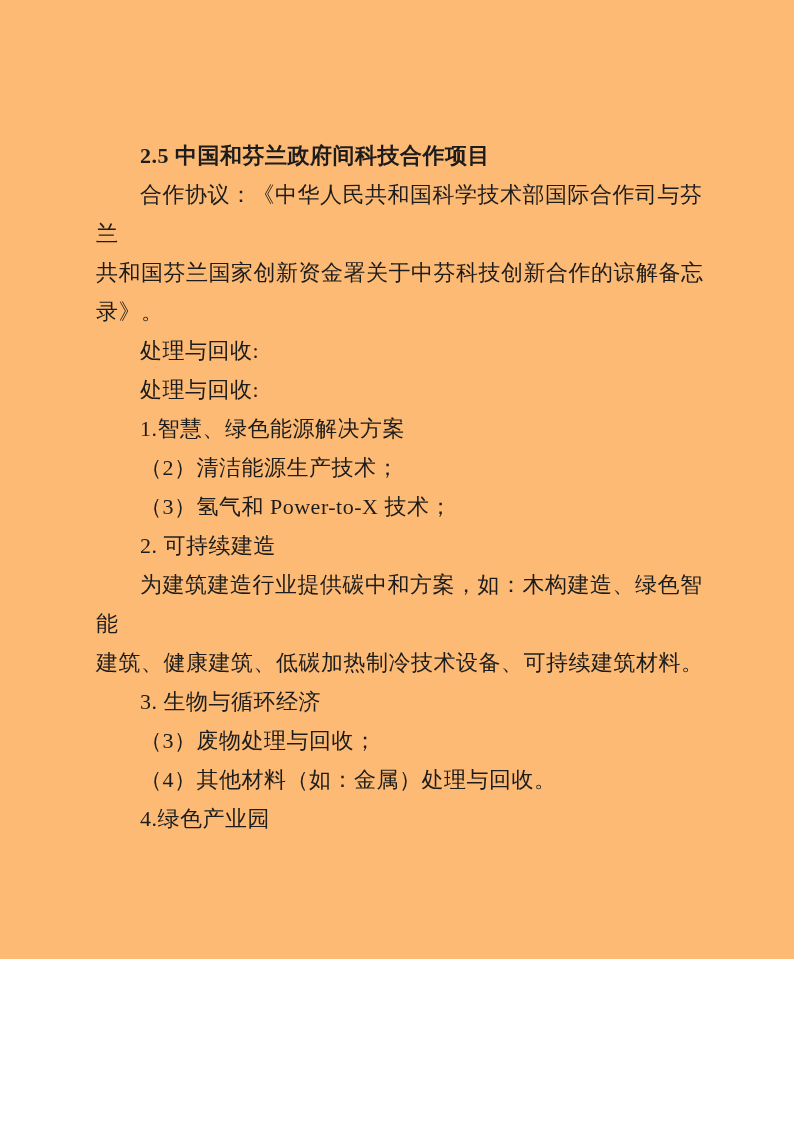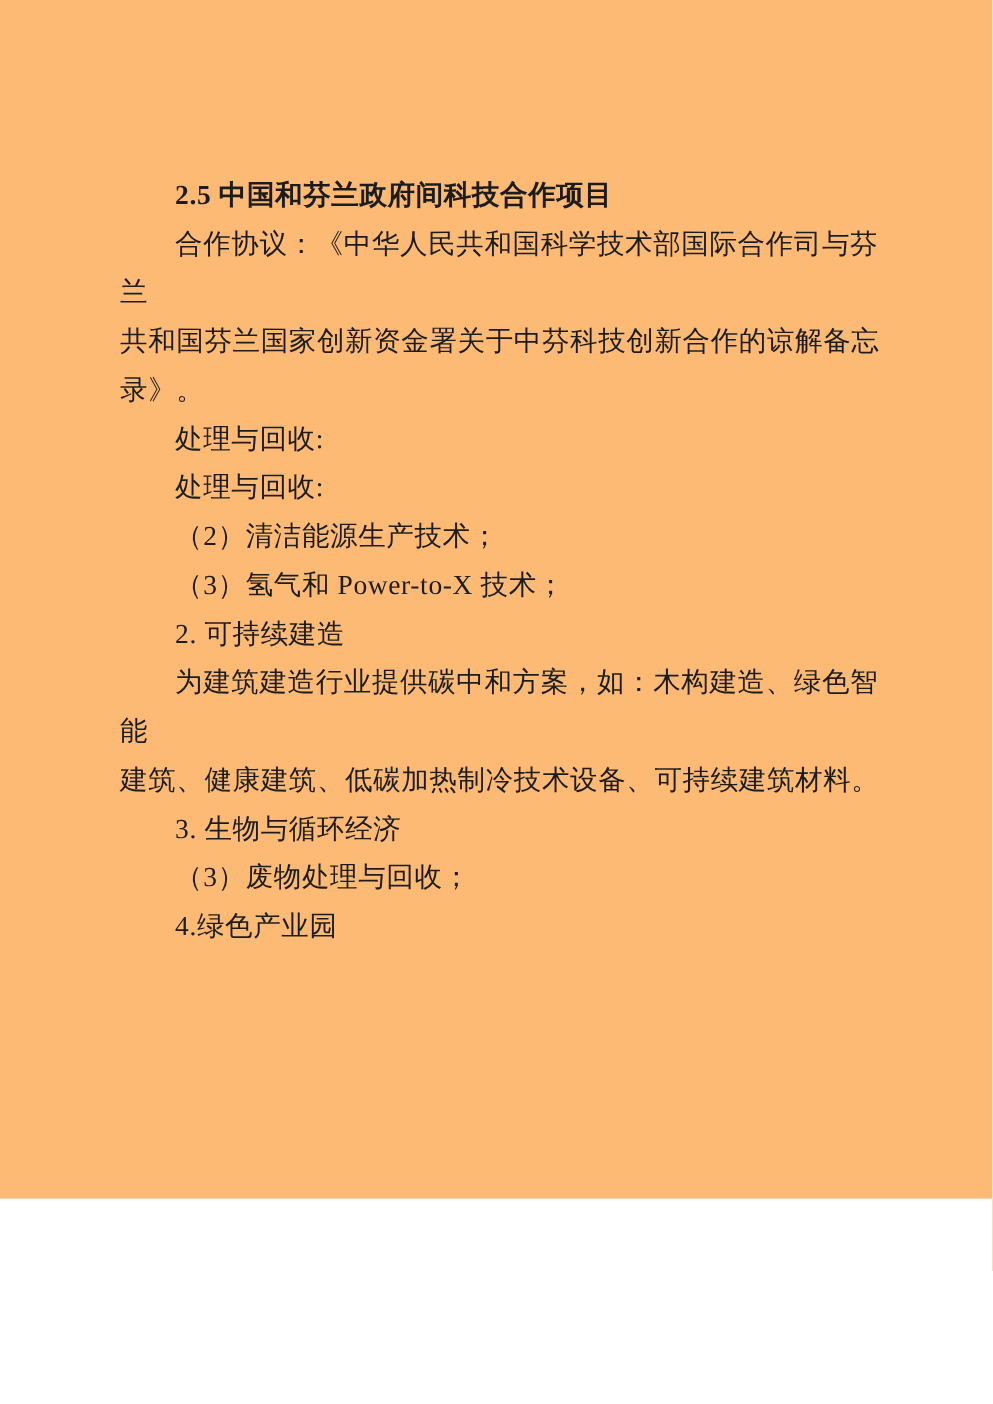--- a/index.html
+++ b/index.html
@@ -49,23 +49,25 @@
 <body>
 
 <div class="page">
   <div class="content">
     <p class="bold indent">2.5 中国和芬兰政府间科技合作项目</p>
     <p class="indent">合作协议：《中华人民共和国科学技术部国际合作司与芬兰
 共和国芬兰国家创新资金署关于中芬科技创新合作的谅解备忘
 录》。</p>
     <p class="indent">处理与回收:</p>
     <p class="indent">处理与回收:</p>
+    <p class="indent">1.智慧、绿色能源解决方案</p>
     <p class="indent">（2）清洁能源生产技术；</p>
     <p class="indent">（3）氢气和 Power-to-X 技术；</p>
     <p class="indent">2. 可持续建造</p>
     <p class="indent">为建筑建造行业提供碳中和方案，如：木构建造、绿色智能
 建筑、健康建筑、低碳加热制冷技术设备、可持续建筑材料。</p>
     <p class="indent">3. 生物与循环经济</p>
     <p class="indent">（3）废物处理与回收；</p>
+    <p class="indent">（4）其他材料（如：金属）处理与回收。</p>
     <p class="indent">4.绿色产业园</p>
   </div>
   <div class="footer">— 22 —</div>
 </div>
 
 </body></html>

